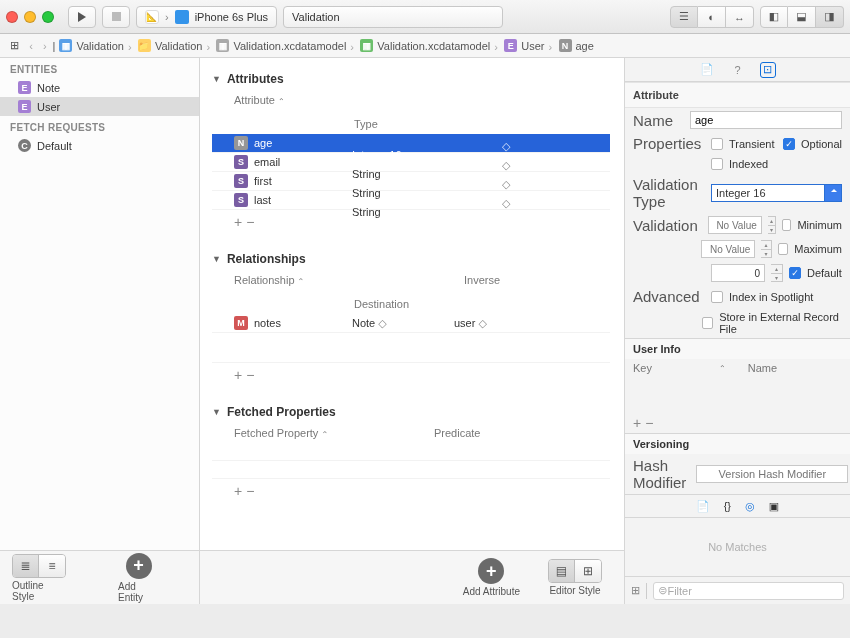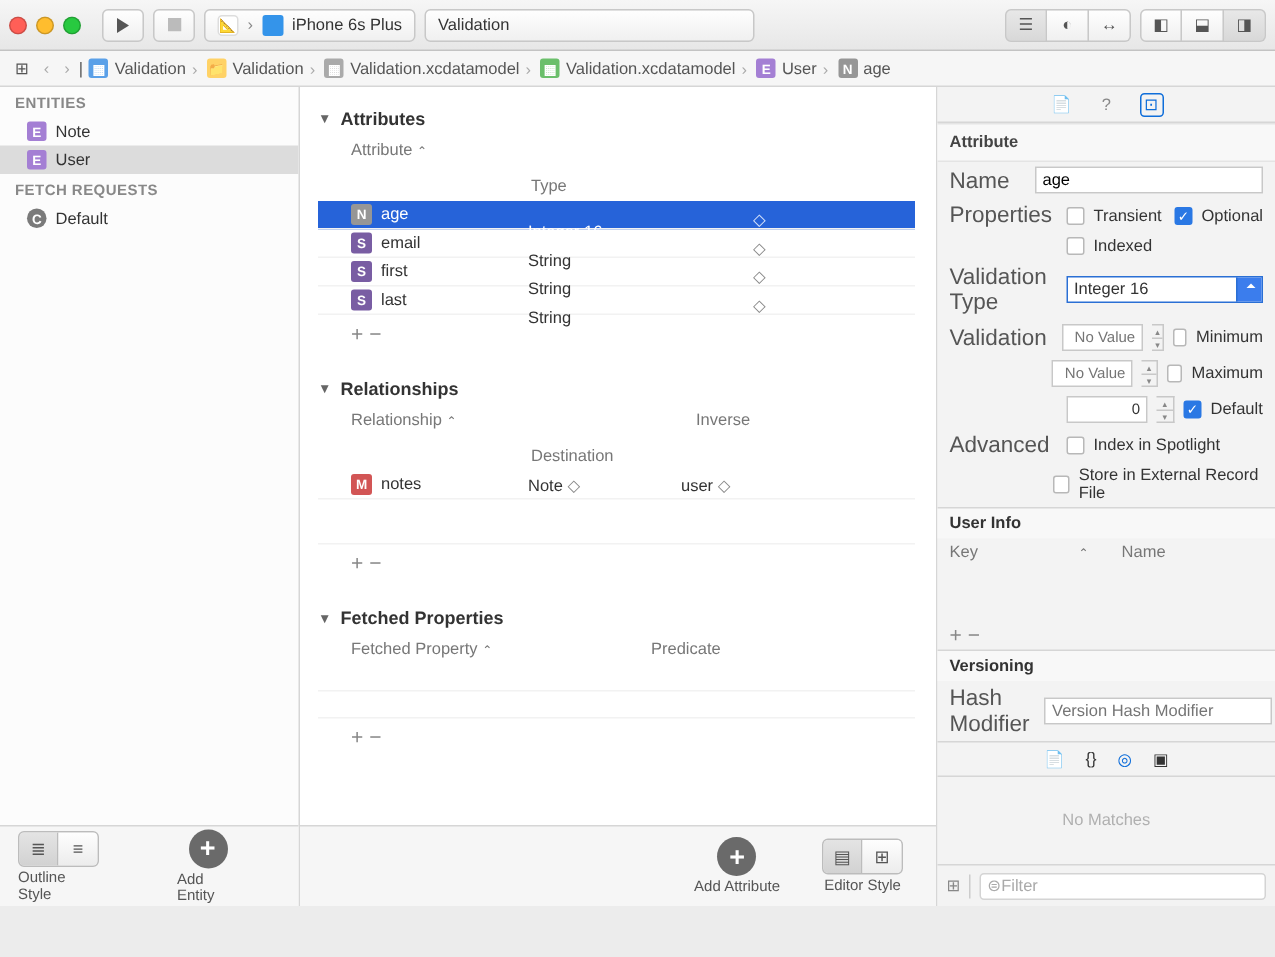--- a/index.html
+++ b/index.html
@@ -361,21 +361,21 @@
         <span style="width:80px;">Key</span>
         <span style="font-size:8px;">⌃</span>
         <span style="width:10px;"></span>
         <span>Name</span>
       </div>
     <div style="height:36px;"></div>
     <div style="padding:2px 8px;color:#888;font-size:14px;letter-spacing:4px;"><span>+</span><span>−</span></div>
     <div class="ui-h">Versioning</div>
     <div class="insp-row">
         <div class="insp-lbl">Hash Modifier</div>
-        <input class="insp-input" style="color: rgb(187, 187, 187);" placeholder="Version Hash Modifier">
+        <input class="insp-input" style="color: rgb(187, 187, 187); text-align: center;" placeholder="Version Hash Modifier">
       </div>
     <div class="lib-tabs">
       <span>📄</span>
       <span>{}</span>
       <span style="color:#0f6eda;">◎</span>
       <span>▣</span>
     </div>
     <div class="nomatch">No Matches</div>
     <div class="insp-bot">
       <span style="color:#888;">⊞</span>

